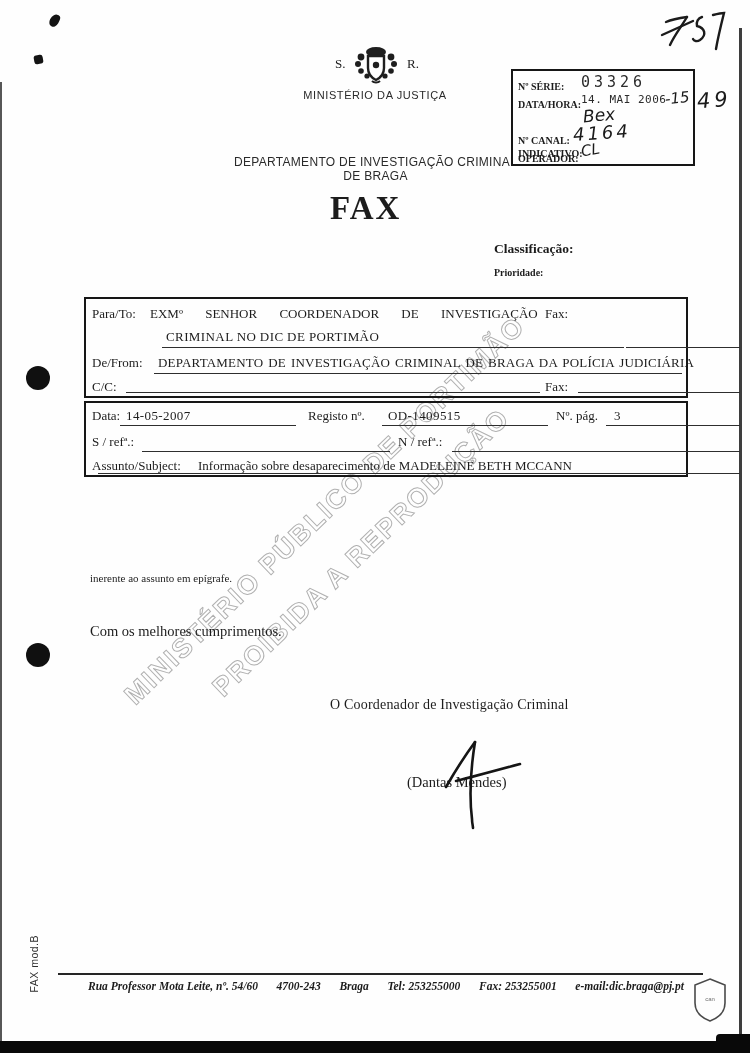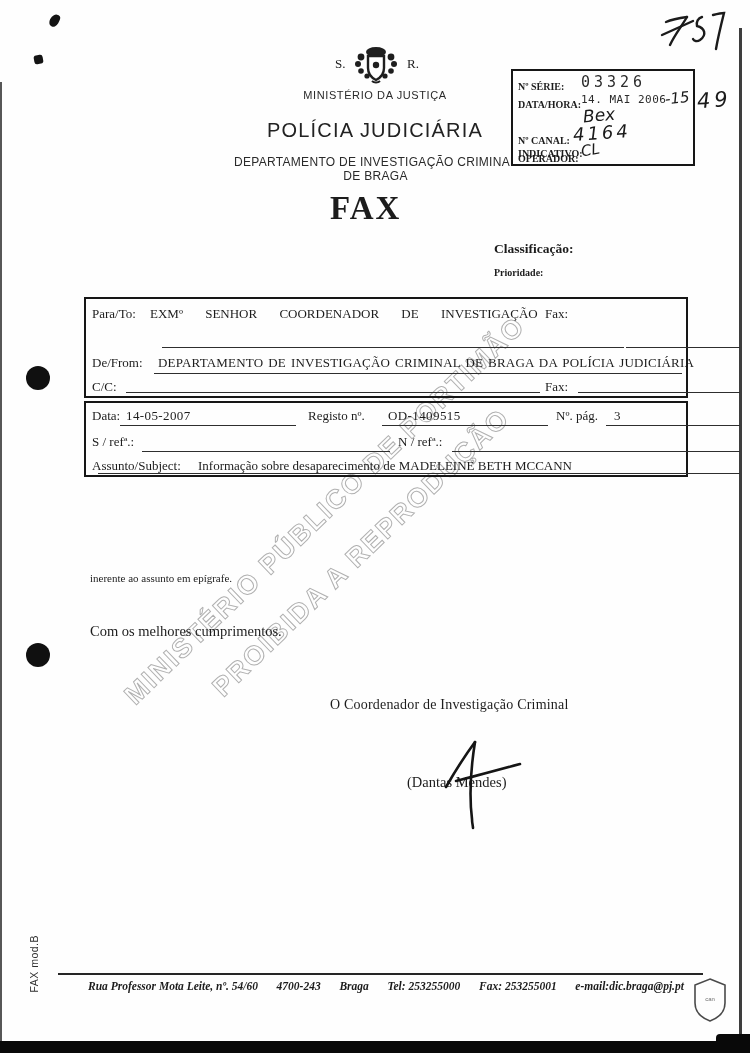--- a/index.html
+++ b/index.html
@@ -56,21 +56,20 @@
     <circle cx="9" cy="28" r="2.8"></circle>
       <circle cx="39" cy="28" r="2.8"></circle>
     <circle cx="15" cy="33" r="2.6"></circle>
       <circle cx="33" cy="33" r="2.6"></circle>
     <path d="M16 13 h16 v12 c0 7 -4 10 -8 12 c-4 -2 -8 -5 -8 -12 Z" fill="#fefefe" stroke="#1e1e1e" stroke-width="2.4"></path>
     <circle cx="24" cy="22" r="3.2"></circle>
     <path d="M20 38 c2 2 6 2 8 0" stroke="#1e1e1e" stroke-width="2" fill="none"></path>
   </svg>
   <div class="abs content serif" style="left:407px;top:56px;font-size:13px;">R.</div>
   <div class="abs content sans" style="left:260px;top:89px;width:230px;text-align:center;font-size:11px;letter-spacing:.6px;color:#2a2a2a;">MINISTÉRIO DA JUSTIÇA</div>
-  <div class="abs content sans" style="left:240px;top:119px;width:270px;text-align:center;font-size:20px;letter-spacing:1.2px;color:#222;">POLÍCIA JUDICIÁRIA</div>
   <div class="abs content sans" style="left:228px;top:155px;width:295px;text-align:center;font-size:12px;letter-spacing:.3px;color:#2a2a2a;">DEPARTAMENTO DE INVESTIGAÇÃO CRIMINAL DE BRAGA</div>
 
   <div class="abs content box" style="left:511px;top:69px;width:180px;height:93px;background:rgba(255,255,255,.0);">
     <div class="abs" style="left:5px;top:5px;">
       <span class="serif" style="font-weight:bold;font-size:10px;">Nº SÉRIE:</span></div>
     <div class="abs mono" style="left:68px;top:2px;font-size:15px;letter-spacing:4px;color:#2b2b2b;">03326</div>
 
     <div class="abs" style="left:5px;top:23px;">
       <span class="serif" style="font-weight:bold;font-size:10px;margin-top:6px;">DATA/HORA:</span></div>
     <div class="abs mono" style="left:68px;top:22px;font-size:11px;letter-spacing:.5px;color:#2b2b2b;white-space:nowrap;">14. MAI 2006</div>
@@ -93,20 +92,21 @@
   <div class="abs content serif" style="left:330px;top:190px;font-size:33px;font-weight:bold;letter-spacing:2px;">FAX</div>
 
   <div class="abs content serif" style="left:494px;top:241px;font-size:13.5px;font-weight:bold;">Classificação:</div>
   <div class="abs content serif" style="left:494px;top:267px;font-size:10px;font-weight:bold;">Prioridade:</div>
 
   <div class="abs content box" style="left:84px;top:297px;width:600px;height:97px;overflow:visible;">
     <div class="abs lbl serif" style="left:6px;top:7px;">Para/To:</div>
     <div class="abs lbl serif" style="left:64px;top:7px;width:392px;word-spacing:19px;white-space:nowrap;">EXMº SENHOR COORDENADOR DE INVESTIGAÇÃO</div>
     <div class="abs lbl serif" style="left:459px;top:7px;">Fax:</div>
 
+    <div class="abs lbl serif" style="left:80px;top:30px;letter-spacing:.4px;">CRIMINAL NO DIC DE PORTIMÃO</div>
     <div class="abs ul" style="left:76px;top:48px;width:462px;"></div>
     <div class="abs ul" style="left:540px;top:48px;width:114px;"></div>
 
     <div class="abs lbl serif" style="left:6px;top:56px;">De/From:</div>
     <div class="abs lbl serif" style="left:72px;top:56px;white-space:nowrap;letter-spacing:.2px;word-spacing:1.5px;">DEPARTAMENTO DE INVESTIGAÇÃO CRIMINAL DE BRAGA DA POLÍCIA JUDICIÁRIA</div>
     <div class="abs ul" style="left:68px;top:74px;width:528px;"></div>
 
     <div class="abs lbl serif" style="left:6px;top:80px;">C/C:</div>
     <div class="abs ul" style="left:40px;top:93px;width:414px;"></div>
     <div class="abs lbl serif" style="left:459px;top:80px;">Fax:</div>

